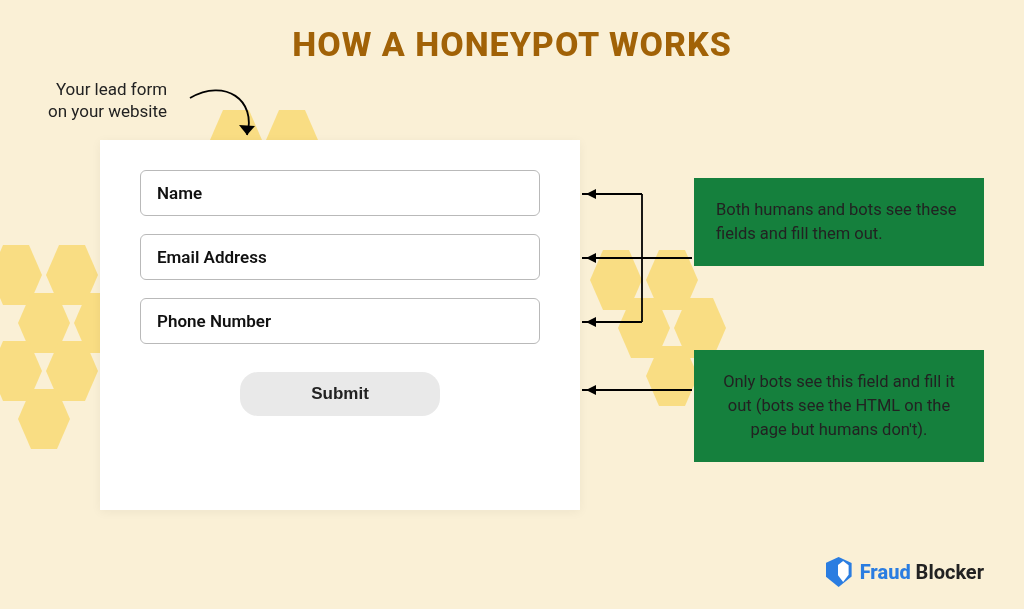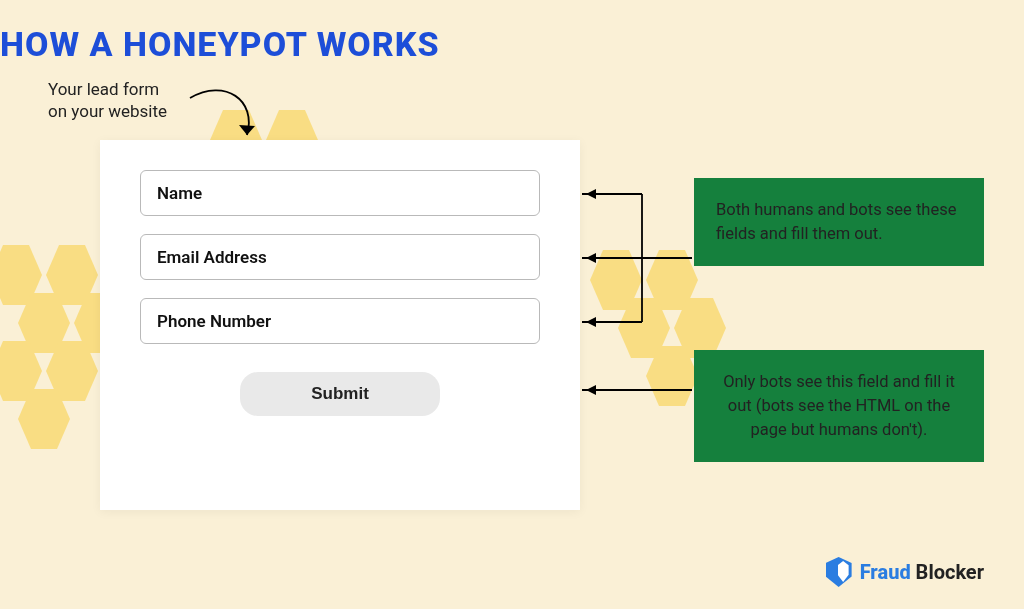--- a/index.html
+++ b/index.html
@@ -15,36 +15,37 @@
   .hex-cell {
     width: 52px; height: 60px;
     background: #f9dc7b;
     clip-path: polygon(25% 0, 75% 0, 100% 50%, 75% 100%, 25% 100%, 0 50%);
     position: absolute;
   }
 
   .title {
     position: absolute;
     top: 24px; left: 0; right: 0;
-    text-align: left;
+    text-align: center;
     font-size: 34px;
     font-weight: 800;
     letter-spacing: 1px;
-    color: #1d4ed8;
+    color: #a16207;
     z-index: 5;
   }
 
   .lead-caption {
     position: absolute;
     top: 78px;
     left: 48px;
     font-size: 17px;
     line-height: 1.3;
     color: #222;
     z-index: 5;
+    text-align: right;
   }
 
   .form-card {
     position: absolute;
     top: 140px;
     left: 100px;
     width: 480px;
     height: 370px;
     background: #ffffff;
     box-shadow: 0 2px 10px rgba(0,0,0,0.05);

